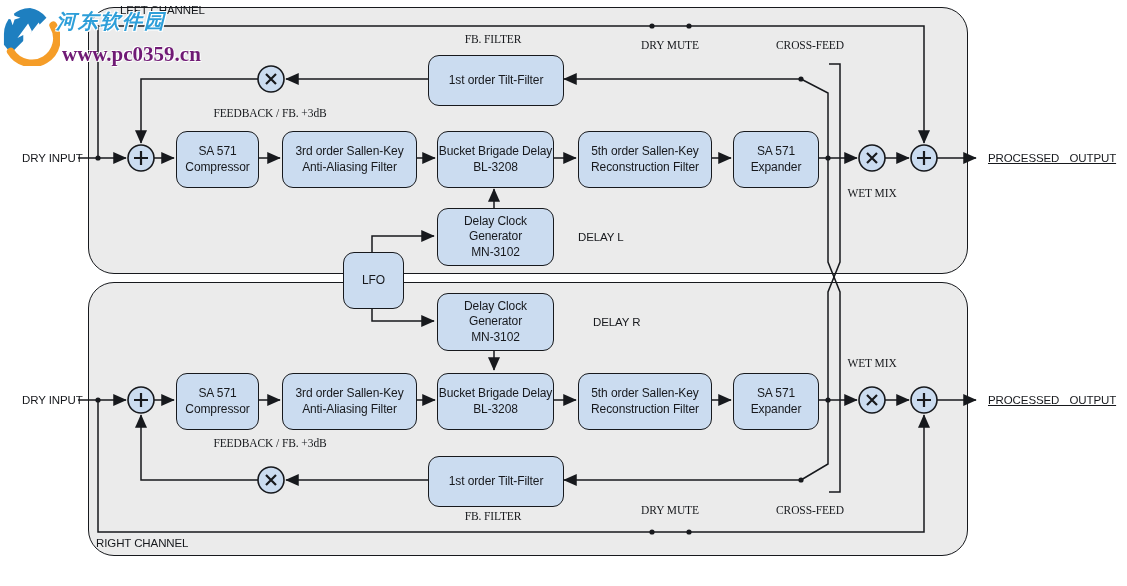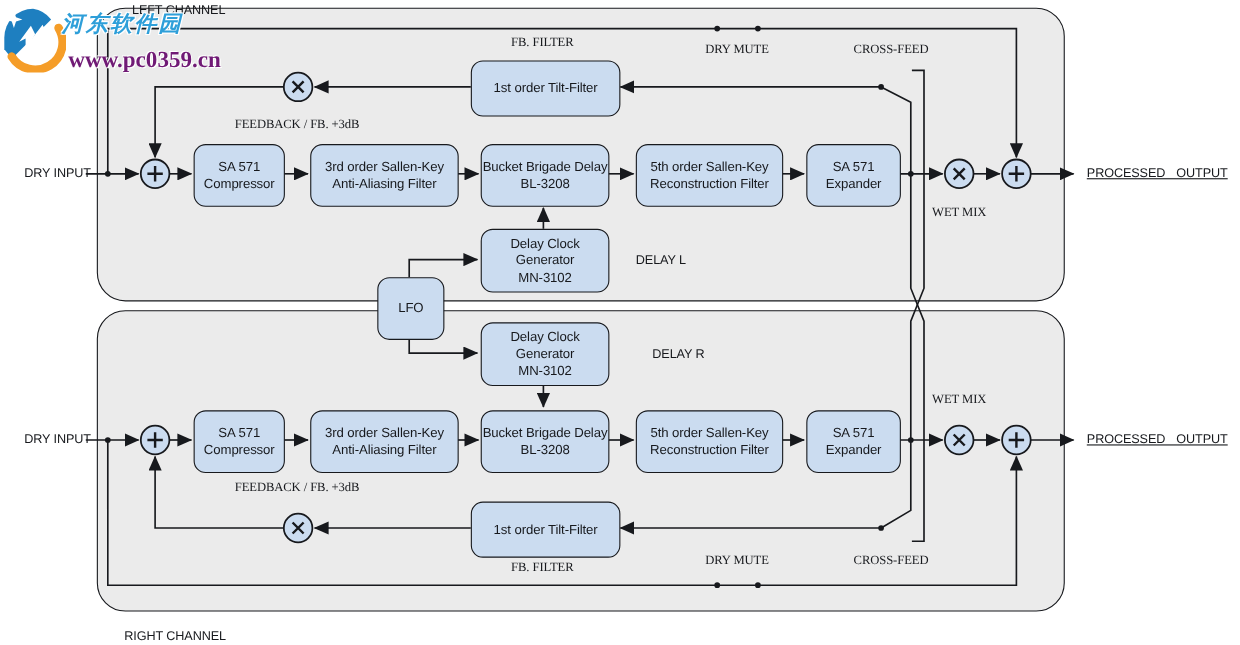--- a/index.html
+++ b/index.html
@@ -188,21 +188,21 @@
   <div class="lbl" style="left:120px;top:4px;text-align:center;">LEFT CHANNEL</div>
   <div class="lbl" style="left:22px;top:152px;">DRY INPUT</div>
   <div class="lbl wout" style="left:988px;top:152px;">PROCESSED OUTPUT</div>
   <div class="lbl ctr" style="left:270px;top:107px;">FEEDBACK / FB. +3dB</div>
   <div class="lbl ctr" style="left:493px;top:33px;">FB. FILTER</div>
   <div class="lbl ctr" style="left:670px;top:39px;">DRY MUTE</div>
   <div class="lbl ctr" style="left:810px;top:39px;">CROSS-FEED</div>
   <div class="lbl ctr" style="left:872px;top:187px;">WET MIX</div>
   <div class="lbl" style="left:578px;top:231px;">DELAY L</div>
 
-  <div class="lbl" style="left:113px;top:537px;margin-top:36px;">RIGHT CHANNEL</div>
+  <div class="lbl" style="left:96px;top:537px;">RIGHT CHANNEL</div>
   <div class="lbl" style="left:22px;top:394px;">DRY INPUT</div>
   <div class="lbl wout" style="left:988px;top:394px;">PROCESSED OUTPUT</div>
   <div class="lbl ctr" style="left:270px;top:437px;">FEEDBACK / FB. +3dB</div>
   <div class="lbl ctr" style="left:493px;top:510px;">FB. FILTER</div>
   <div class="lbl ctr" style="left:670px;top:504px;">DRY MUTE</div>
   <div class="lbl ctr" style="left:810px;top:504px;">CROSS-FEED</div>
   <div class="lbl ctr" style="left:872px;top:357px;">WET MIX</div>
   <div class="lbl" style="left:566px;top:316px;margin-left:27px;">DELAY R</div>
 
   <div class="wm">

